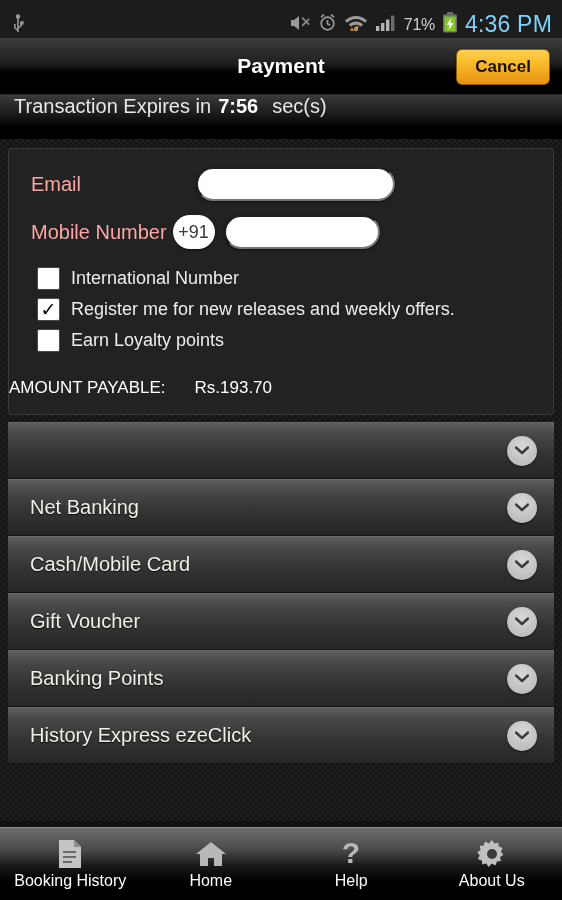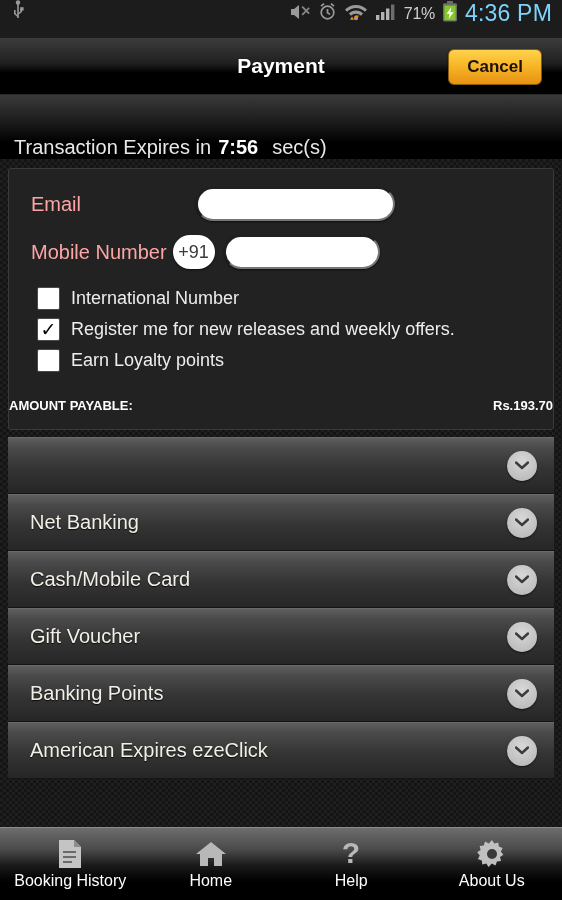--- a/index.html
+++ b/index.html
@@ -7,52 +7,52 @@
     width:562px; height:900px;
     background:#000;
     font-family:"Liberation Sans", sans-serif;
     overflow:hidden;
   }
   #app { position:relative; width:562px; height:900px; background:#111; }
 
   
   .statusbar {
     height:38px; background:#1c1c1c;
-    display:flex; align-items:flex-start;
+    display:flex; align-items:flex-end;
     padding:0 10px; color:#b6b6b6;
   }
   .sb-left { display:flex; align-items:center; gap:6px; }
   .sb-right { margin-left:auto; display:flex; align-items:center; gap:7px; }
   .sb-icon { display:block; }
   .sb-pct { font-size:16px; color:#cfcfcf; letter-spacing:-.3px; }
   .sb-time { font-size:23px; color:#7dd3fc; letter-spacing:.2px; }
 
   
   .titlebar {
     position:relative; height:57px;
     background:linear-gradient(to bottom,#3c3c3c 0%,#202020 45%,#000 62%,#000 100%);
     display:flex; align-items:center; justify-content:center;
     border-bottom:1px solid #2a2a2a;
   }
   .title {
     font-size:21px; font-weight:bold; color:#fff;
     text-shadow:0 1px 2px #000;
   }
   .cancel-btn {
-    position:absolute; right:20px; top:11px;
+    position:absolute; right:12px; top:11px;
     padding:7px 18px; border-radius:6px;
     background:linear-gradient(to bottom,#ffd24d 0%,#f7b728 45%,#e89112 100%);
     border:1px solid #8a5c06;
     color:#1a1209; font-size:17px; font-weight:bold;
     cursor:pointer; box-shadow:0 1px 2px rgba(0,0,0,.7);
   }
 
   
   .expiry {
-    height:64px; display:flex; align-items:flex-end;
+    height:44px; display:flex; align-items:flex-start;
     padding-left:14px;
     background:linear-gradient(to bottom,#3a3a3a 0%,#1d1d1d 40%,#000 75%,#000 100%);
     color:#e8e8e8; font-size:20px;
   }
   .expiry b { font-weight:bold; color:#fff; }
   .expiry .sp { display:inline-block; width:7px; }
 
   
   .content {
     height:682px; padding:9px 8px 0 8px;
@@ -90,24 +90,24 @@
   .cbox {
     width:23px; height:23px; background:#fff;
     border:1px solid #4a4a4a; border-radius:2px;
     display:flex; align-items:center; justify-content:center;
     color:#000; font-size:19px; line-height:1;
     flex:none;
   }
   .cblabel { color:#ededed; font-size:18px; margin-left:11px; }
 
   .amount {
-    display:flex; justify-content:space-between; align-items:baseline;
-    margin-top:22px; color:#fff; font-size:13px; font-weight:bold;
-  }
-  .amount .val { margin-left:22px; }
+    display:flex; justify-content:flex-start; align-items:baseline;
+    margin-top:22px; color:#fff; font-size:17px; font-weight:normal;
+  }
+  .amount .val { margin-left:29px; }
 
   
   .methods { margin-top:7px; }
   .mrow {
     position:relative; height:57px;
     display:flex; align-items:center;
     padding-left:22px;
     background:linear-gradient(to bottom,#5e5e5e 0%,#4a4a4a 18%,#343434 55%,#262626 100%);
     border-top:1px solid #6a6a6a;
     border-bottom:1px solid #141414;
@@ -296,21 +296,21 @@
       </div>
       <div class="mrow">
         <span class="mlabel">Banking Points</span>
         <span class="chev">
           <svg width="14" height="9" viewBox="0 0 14 9">
               <path d="M1 1.5l6 5.5 6-5.5" fill="none" stroke="#3c3c3c" stroke-width="2.4" stroke-linecap="round" stroke-linejoin="round"></path>
             </svg>
         </span>
       </div>
       <div class="mrow">
-        <span class="mlabel">American Expires ezeClick</span>
+        <span class="mlabel">History Express ezeClick</span>
         <span class="chev">
           <svg width="14" height="9" viewBox="0 0 14 9">
               <path d="M1 1.5l6 5.5 6-5.5" fill="none" stroke="#3c3c3c" stroke-width="2.4" stroke-linecap="round" stroke-linejoin="round"></path>
             </svg>
         </span>
       </div>
     </div>
   </div>
 
   <div class="navbar">

